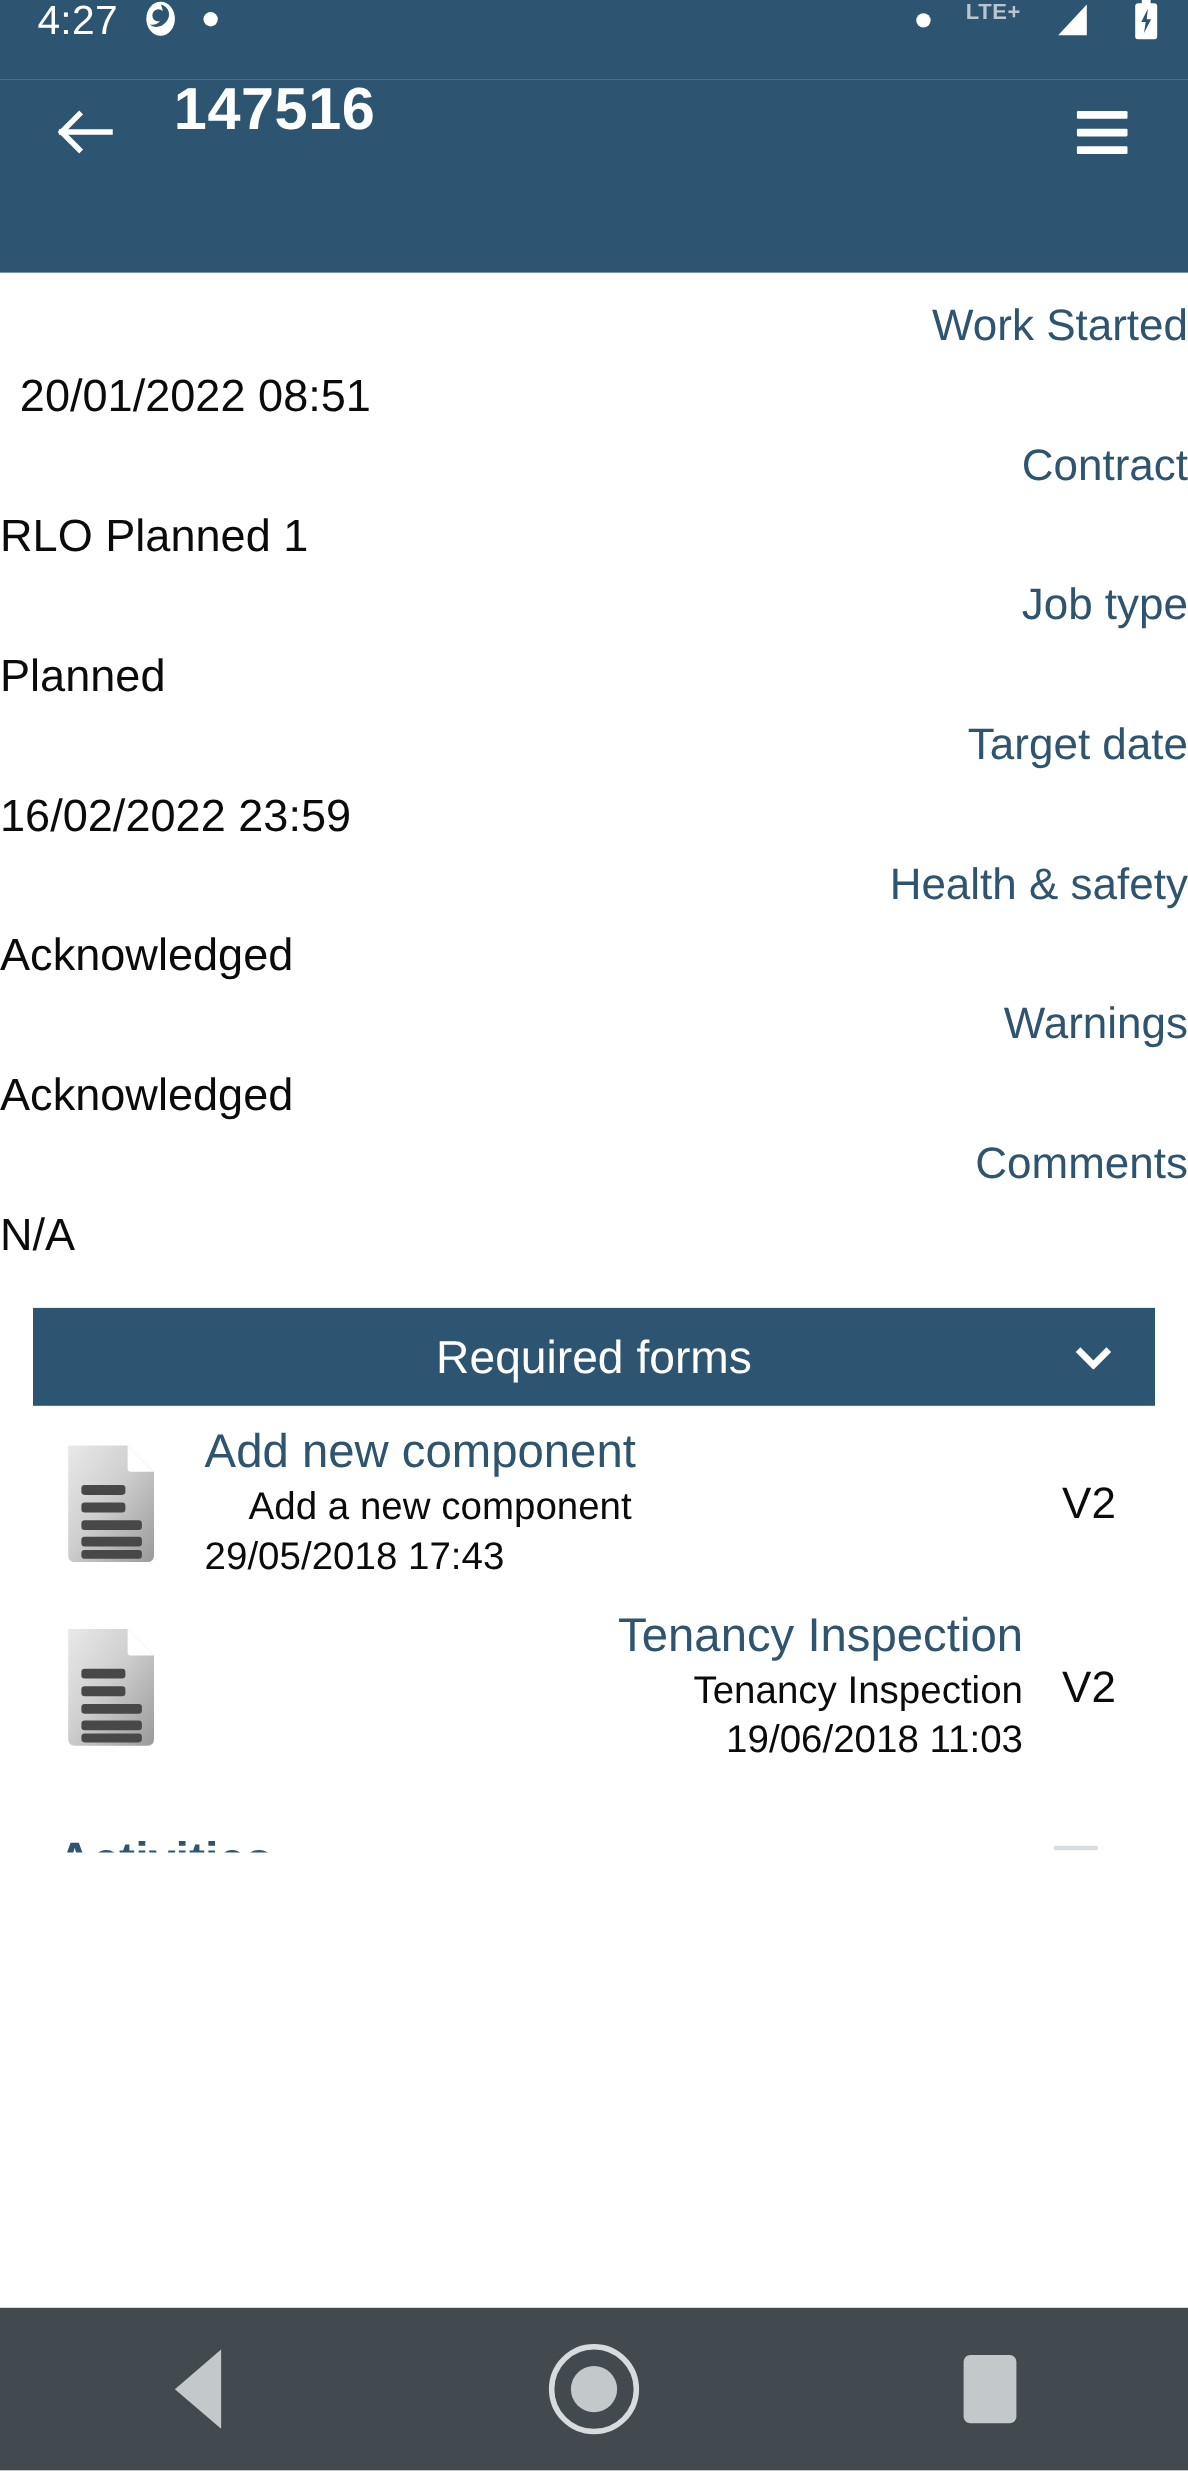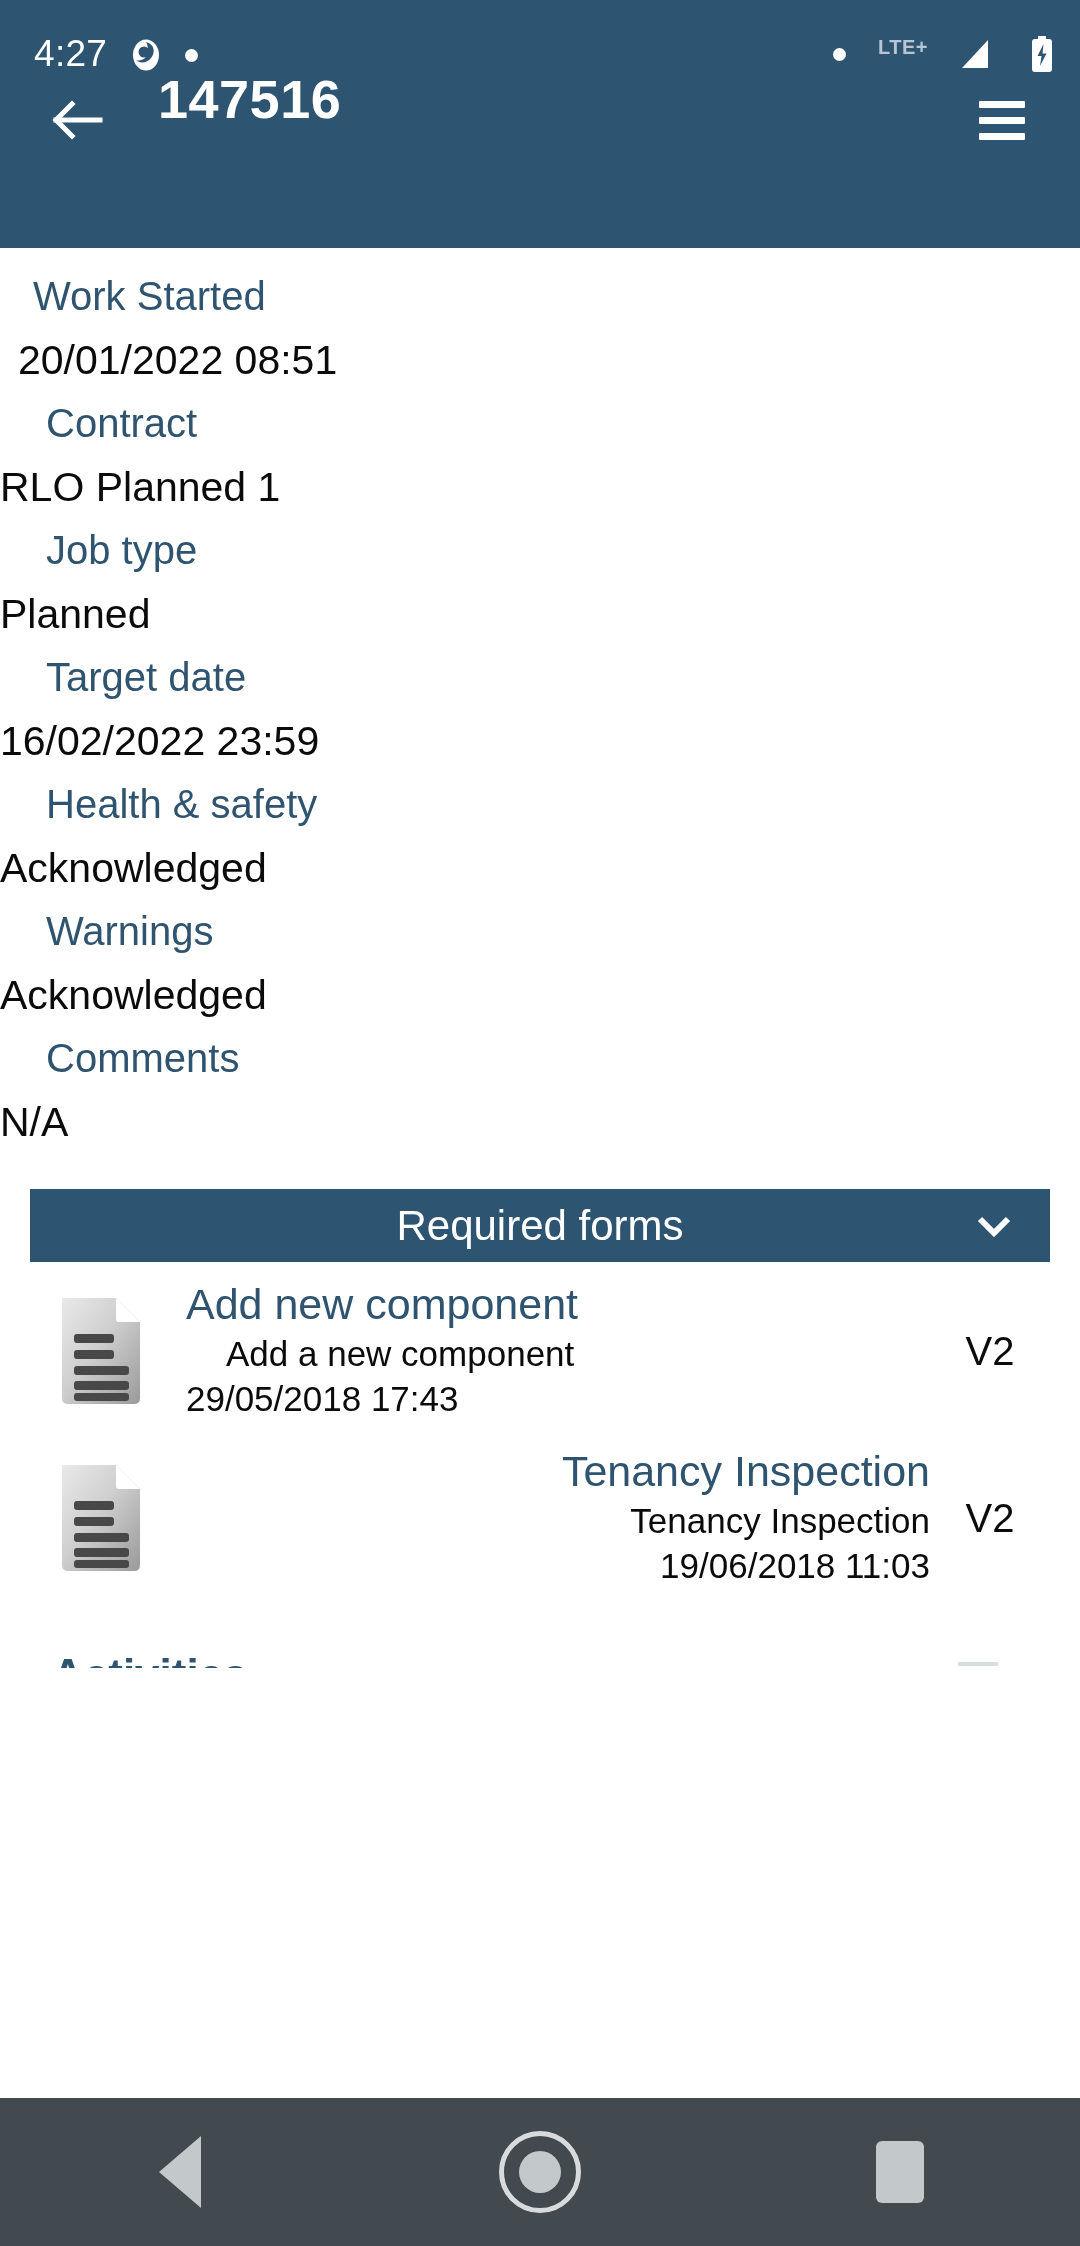--- a/index.html
+++ b/index.html
@@ -8,21 +8,21 @@
     background:#ffffff;
     font-family:"Liberation Sans", sans-serif;
     overflow:hidden;
   }
   .phone { position:relative; width:1080px; height:2246px; background:#ffffff; }
 
   
   .statusbar {
     position:absolute; left:0; top:0; width:1080px; height:72px;
     background:#2d5470;
-    display:flex; align-items:flex-end;
+    display:flex; align-items:flex-start;
     padding:0 26px 0 34px;
   }
   .sb-clock {
     color:#ffffff; font-size:37px; font-weight:400; letter-spacing:0.3px;
     line-height:1;
   }
   .sb-left-icons { display:flex; align-items:center; gap:22px; margin-left:22px; }
   .sb-spacer { flex:1 1 auto; }
   .sb-right { display:flex; align-items:center; gap:32px; }
 
@@ -64,33 +64,34 @@
   
   .content {
     position:absolute; left:0; top:248px; width:1080px; height:1790px;
     background:#ffffff; overflow:hidden;
   }
 
   .field { padding:0; }
   .field .label {
     color:#2f5470; font-size:40px; font-weight:400; line-height:1.0;
     padding-top:22px;
+    text-align:right;
   }
   .field .value {
     color:#0b0b0b; font-size:41px; font-weight:400; line-height:1.0;
     padding-top:24px;
   }
   .field.first .label { padding-left:33px; padding-top:28px; }
   .field.first .value { padding-left:18px; }
   .field.indent .label { padding-left:46px; }
   .field.indent .value { }
 
   
   .section-bar {
-    margin:46px 30px 0 30px; height:73px; background:#2d5470;
+    margin:46px 30px 0 30px; height:89px; background:#2d5470;
     display:flex; align-items:center; justify-content:center;
     position:relative; cursor:pointer;
   }
   .section-bar .title {
     color:#ffffff; font-size:42px; font-weight:400; line-height:1;
   }
   .section-bar .chev {
     position:absolute; right:38px; top:50%; transform:translateY(-50%);
     width:36px; height:22px; display:block;
   }

